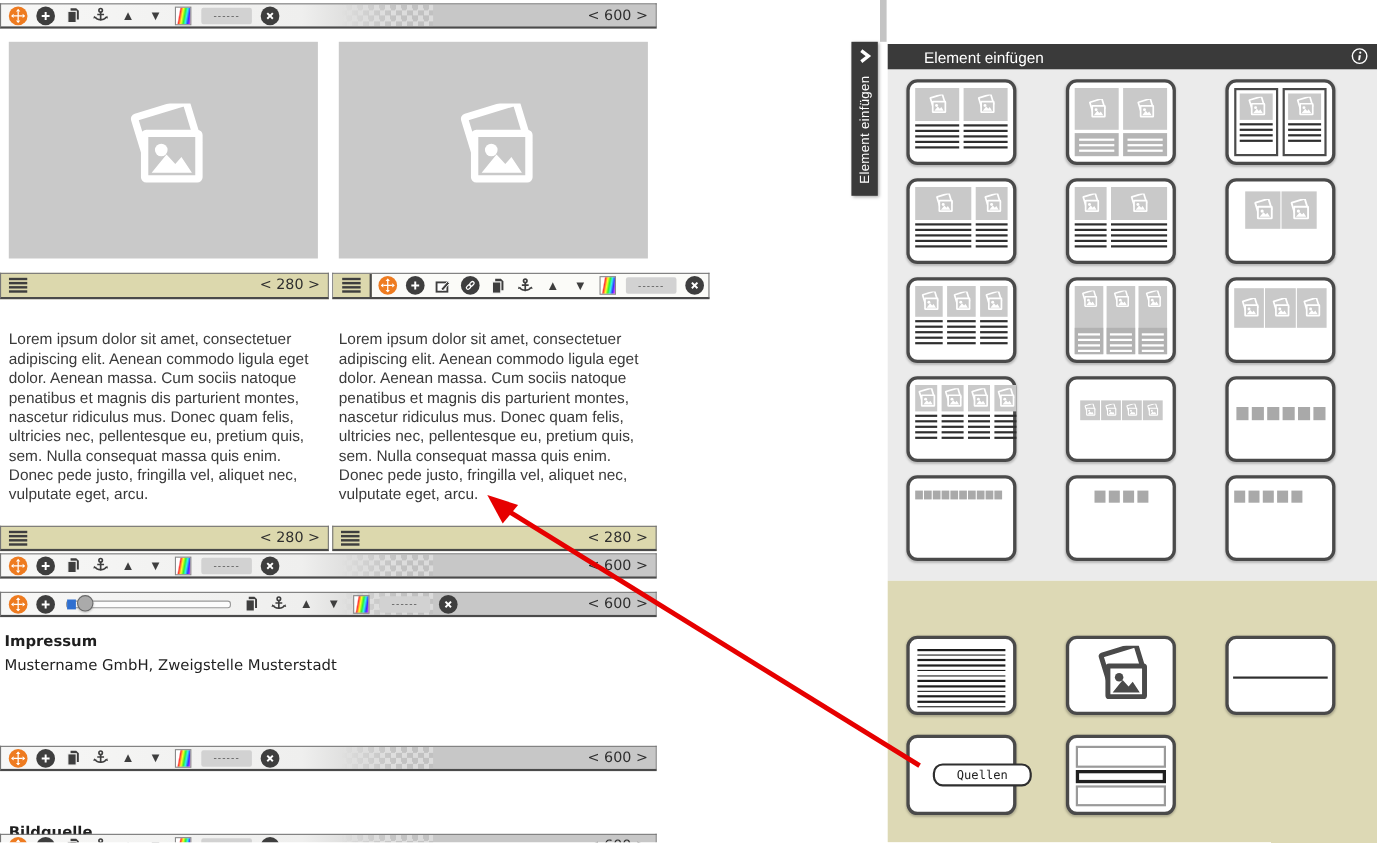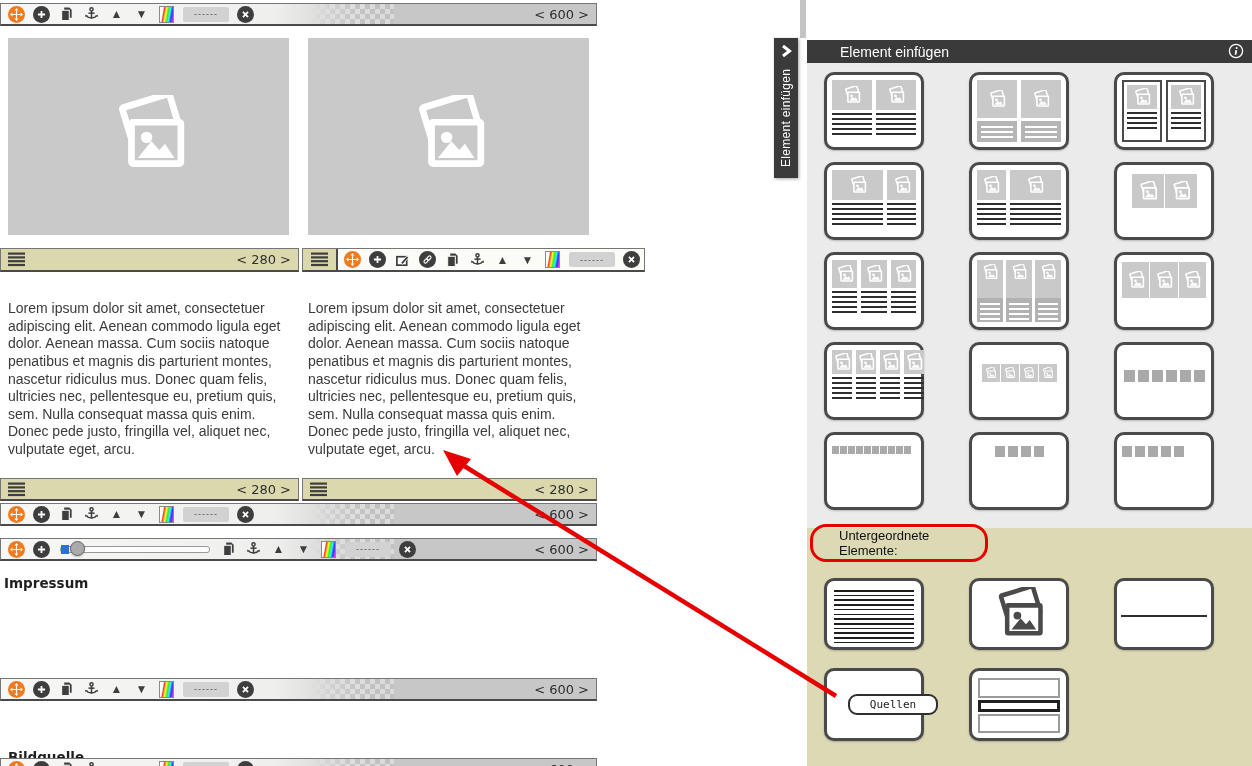--- a/index.html
+++ b/index.html
@@ -88,20 +88,21 @@
     <circle cx="25.5" cy="26.5" r="3.6" fill="#ffffff"></circle>
     <polygon points="20,39.5 28.5,29 33.5,34.5 37,30.5 43,39.5" fill="#ffffff"></polygon>
         </svg></span>
     </div>
 
   <div class="textcol" style="left:8px;top:300px;">Lorem ipsum dolor sit amet, consectetuer adipiscing elit. Aenean commodo ligula eget dolor. Aenean massa. Cum sociis natoque penatibus et magnis dis parturient montes, nascetur ridiculus mus. Donec quam felis, ultricies nec, pellentesque eu, pretium quis, sem. Nulla consequat massa quis enim. Donec pede justo, fringilla vel, aliquet nec, vulputate eget, arcu.</div>
   <div class="textcol" style="left:308px;top:300px;">Lorem ipsum dolor sit amet, consectetuer adipiscing elit. Aenean commodo ligula eget dolor. Aenean massa. Cum sociis natoque penatibus et magnis dis parturient montes, nascetur ridiculus mus. Donec quam felis, ultricies nec, pellentesque eu, pretium quis, sem. Nulla consequat massa quis enim. Donec pede justo, fringilla vel, aliquet nec, vulputate eget, arcu.</div>
 
   <div class="legal" style="left:4px;top:574px;">
     <div class="hd">Impressum</div>
+    <div>Mustername GmbH, Zweigstelle Musterstadt</div>
   </div>
 
   <div class="legal" style="left:8px;top:748px;">
     <div class="hd">Bildquelle</div>
     <div>Geben Sie hier die Quellen Ihrer Bilder an.</div>
   </div>
 
   <div class="gray-strip"></div>
   <div class="side-tab">
     <div class="chev">
@@ -120,23 +121,20 @@
       <span class="info-btn">
         <svg width="16" height="16" viewBox="0 0 16 16">
           <circle cx="8" cy="8" r="6.6" fill="none" stroke="#fff" stroke-width="1.3"></circle>
           <circle cx="8.6" cy="4.9" r="1" fill="#fff"></circle>
           <path d="M7.2 7.2 h2 l-.9 4.6 h-1.6 z" fill="#fff"></path>
         </svg>
       </span>
     </div>
   </div>
 
-  <div class="red-outline">
-    <span>Untergeordnete Elemente:</span>
-  </div>
 
   <div id="toolbars">
       <div class="tb" style="left: 0px; top: 3px; width: 597px; height: 23px;">
         <span class="checker"></span>
         <span class="tbicon">
           <span class="circ orange">
             <svg width="13" height="13" viewBox="0 0 16 16">
       <path d="M7.3 3h1.4v10H7.3z M3 7.3h10v1.4H3z" fill="#fff"></path>
       <path d="M8 0l2.4 3H5.6z M8 16l2.4-3H5.6z M0 8l3-2.4v4.8z M16 8l-3-2.4v4.8z" fill="#fff"></path>
             </svg>

